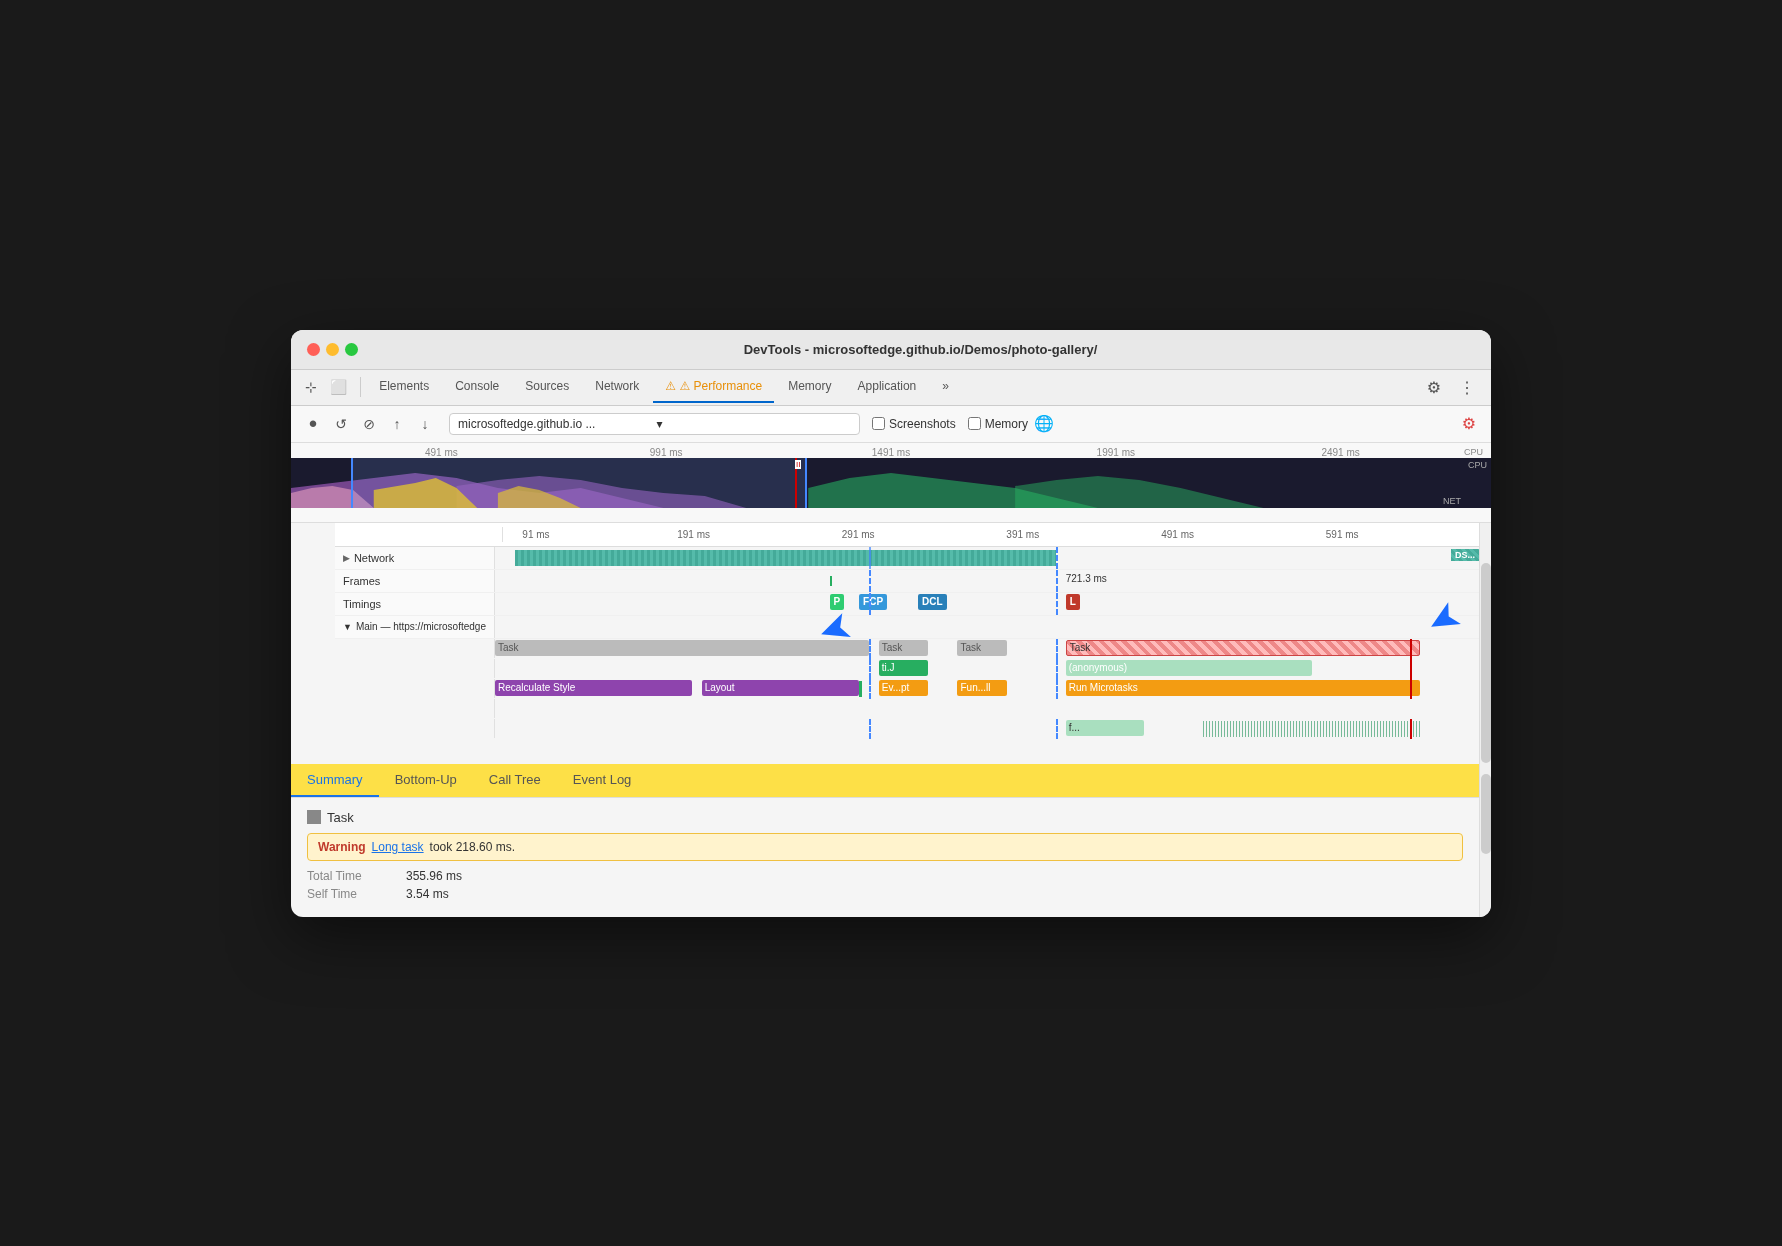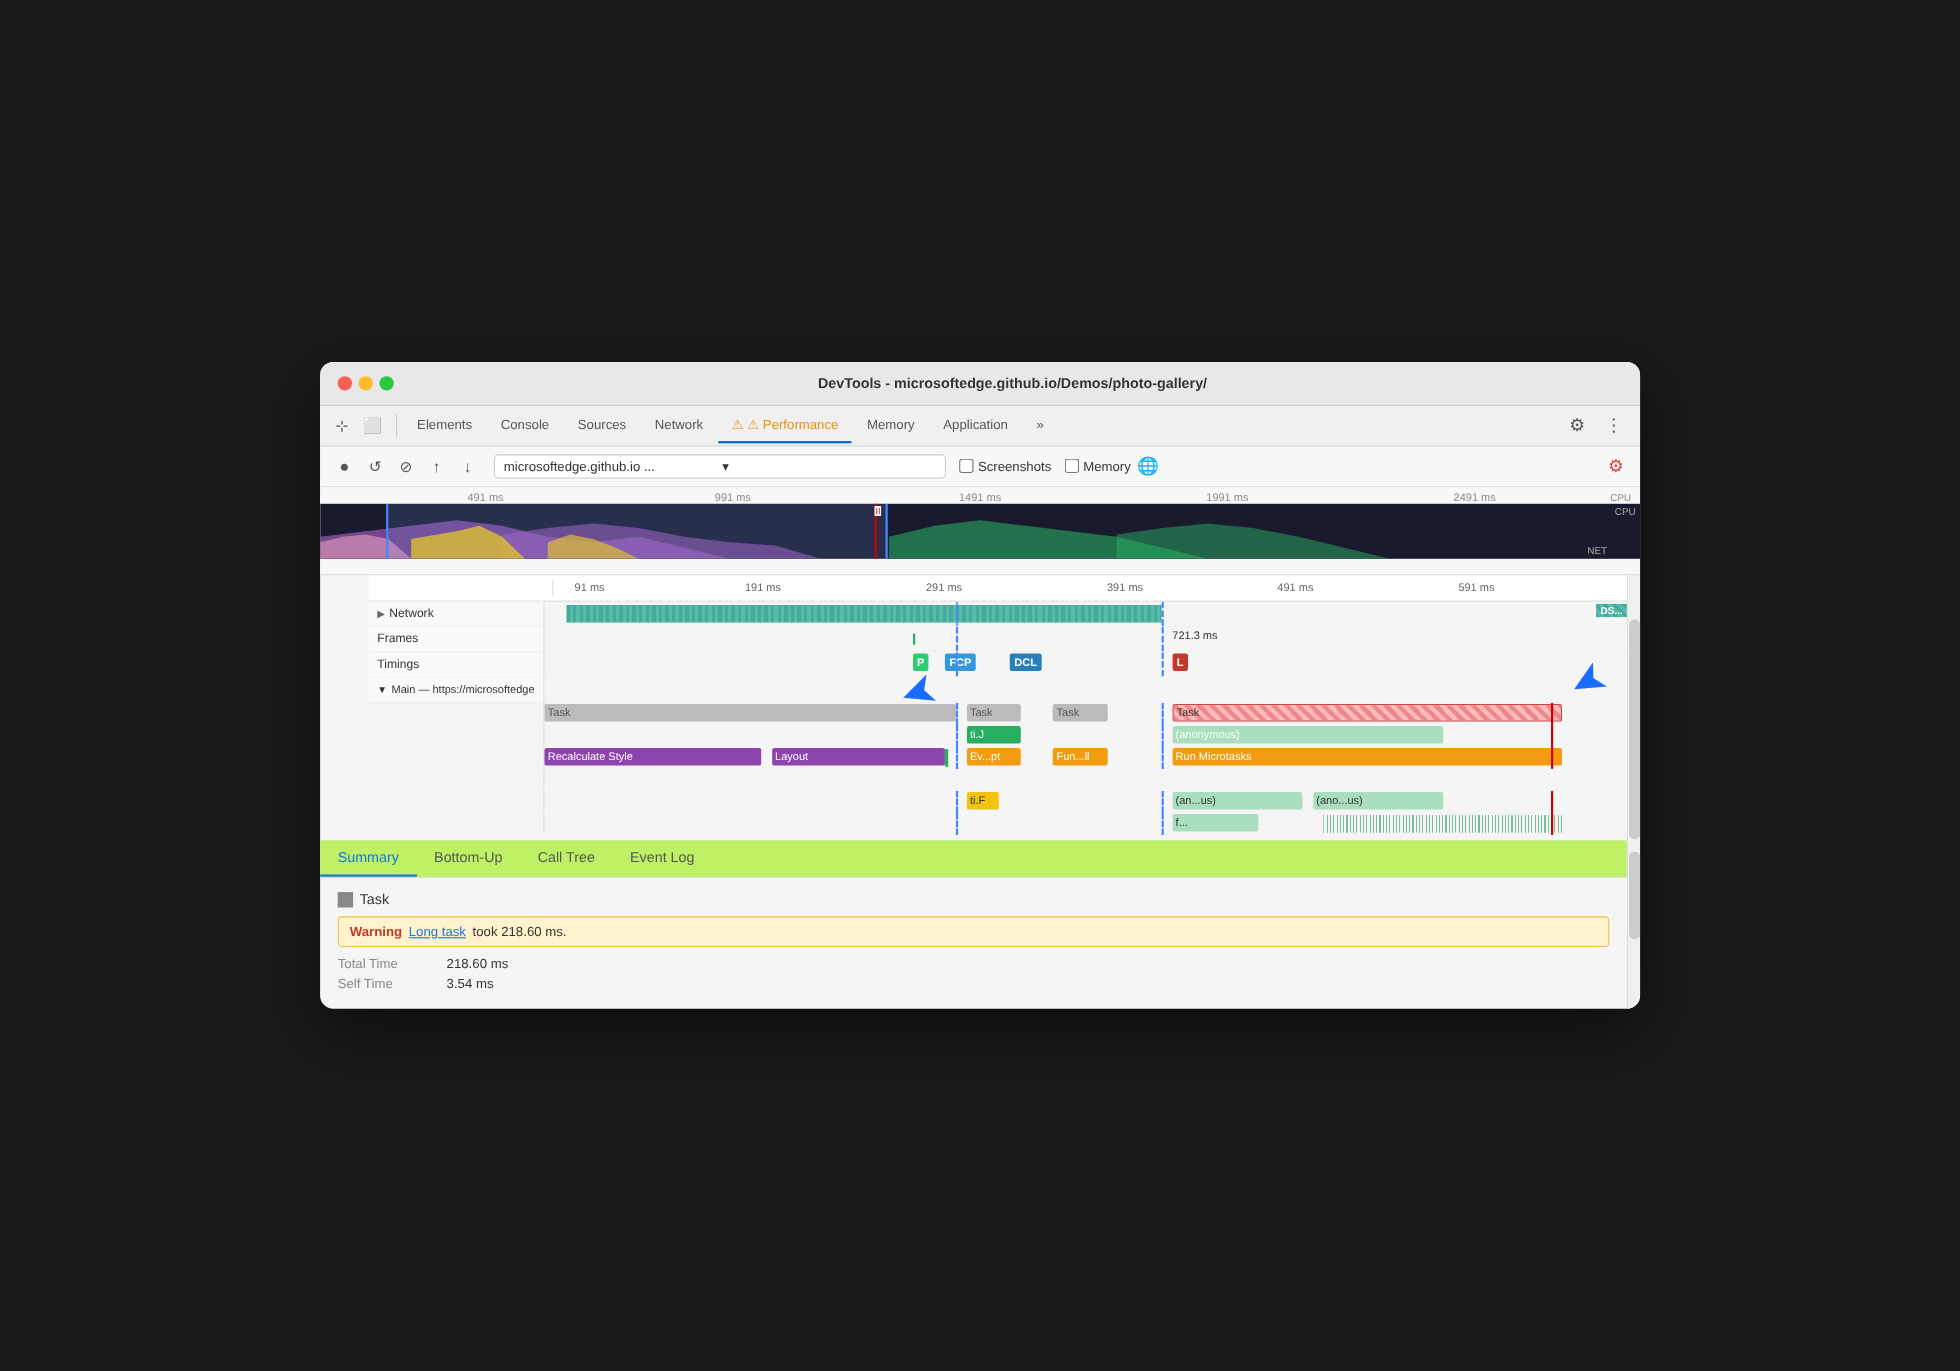--- a/index.html
+++ b/index.html
@@ -237,21 +237,21 @@
     .badge-l { background: #c0392b; }
     .scrollbar-thumb {
       width: 10px;
       margin: 1px;
       background: #ccc;
       border-radius: 5px;
     }
     .bottom-tabs {
       display: flex;
       border-bottom: 1px solid #ddd;
-      background: #bef264;
+      background: #fde047;
     }
     .bottom-tab {
       padding: 8px 16px;
       font-size: 13px;
       color: #555;
       cursor: pointer;
       border-bottom: 2px solid transparent;
     }
     .bottom-tab.active {
       color: #1a73e8;
@@ -545,31 +545,20 @@
           <div style="position:absolute; left:38%; top:0; bottom:0; border-left:2px dashed #4488ff;"></div>
           <div style="position:absolute; left:57%; top:0; bottom:0; border-left:2px dashed #4488ff;"></div>
           <div style="position:absolute; left:93%; top:0; bottom:0; border-left:2px solid #cc0000;"></div>
         </div>
       </div>
 
       <div class="flame-row" style="height:20px;">
         <div class="flame-label" style="background:#f5f5f5;"></div>
       </div>
 
-      <div class="flame-row" style="height:20px;">
-        <div class="flame-label" style="background:#f5f5f5;"></div>
-        <div class="flame-content" style="height:20px; position:relative;">
-          <div class="task-bar" style="left:39%; width:3%; background:#f1c40f; color:#333;">ti.F</div>
-          <div class="task-bar" style="left:58%; width:12%; background:#a9dfbf; color:#333;">(an...us)</div>
-          <div class="task-bar" style="left:71%; width:12%; background:#a9dfbf; color:#333;">(ano...us)</div>
-          <div style="position:absolute; left:38%; top:0; bottom:0; border-left:2px dashed #4488ff;"></div>
-          <div style="position:absolute; left:57%; top:0; bottom:0; border-left:2px dashed #4488ff;"></div>
-          <div style="position:absolute; left:93%; top:0; bottom:0; border-left:2px solid #cc0000;"></div>
-        </div>
-      </div>
 
       <div class="flame-row" style="height:20px;">
         <div class="flame-label" style="background:#f5f5f5;"></div>
         <div class="flame-content" style="height:20px; position:relative;">
           <div class="task-bar" style="left:58%; width:8%; background:#a9dfbf; color:#333;">f...</div>
 
           <div style="position:absolute; left:72%; top:2px; width:22%; height:16px; background:repeating-linear-gradient(90deg, #7b9 0px, #7b9 1px, transparent 1px, transparent 3px);"></div>
           <div style="position:absolute; left:38%; top:0; bottom:0; border-left:2px dashed #4488ff;"></div>
           <div style="position:absolute; left:57%; top:0; bottom:0; border-left:2px dashed #4488ff;"></div>
           <div style="position:absolute; left:93%; top:0; bottom:0; border-left:2px solid #cc0000;"></div>
@@ -596,21 +585,21 @@
           <span class="task-icon"></span>
           <span>Task</span>
         </div>
         <div class="warning-row">
           <span class="warning-label">Warning</span>
           <span class="warning-link">Long task</span>
           <span>took 218.60 ms.</span>
         </div>
         <div class="info-row">
           <span class="info-label">Total Time</span>
-          <span class="info-value">218.60 ms</span>
+          <span class="info-value">355.96 ms</span>
         </div>
         <div class="info-row">
           <span class="info-label">Self Time</span>
           <span class="info-value">3.54 ms</span>
         </div>
       </div>
     </div>
     <div class="bottom-scroll">
       <div style="height:80px; margin-top:10px; width:10px; margin-left:1px; background:#ccc; border-radius:5px;"></div>
     </div>

